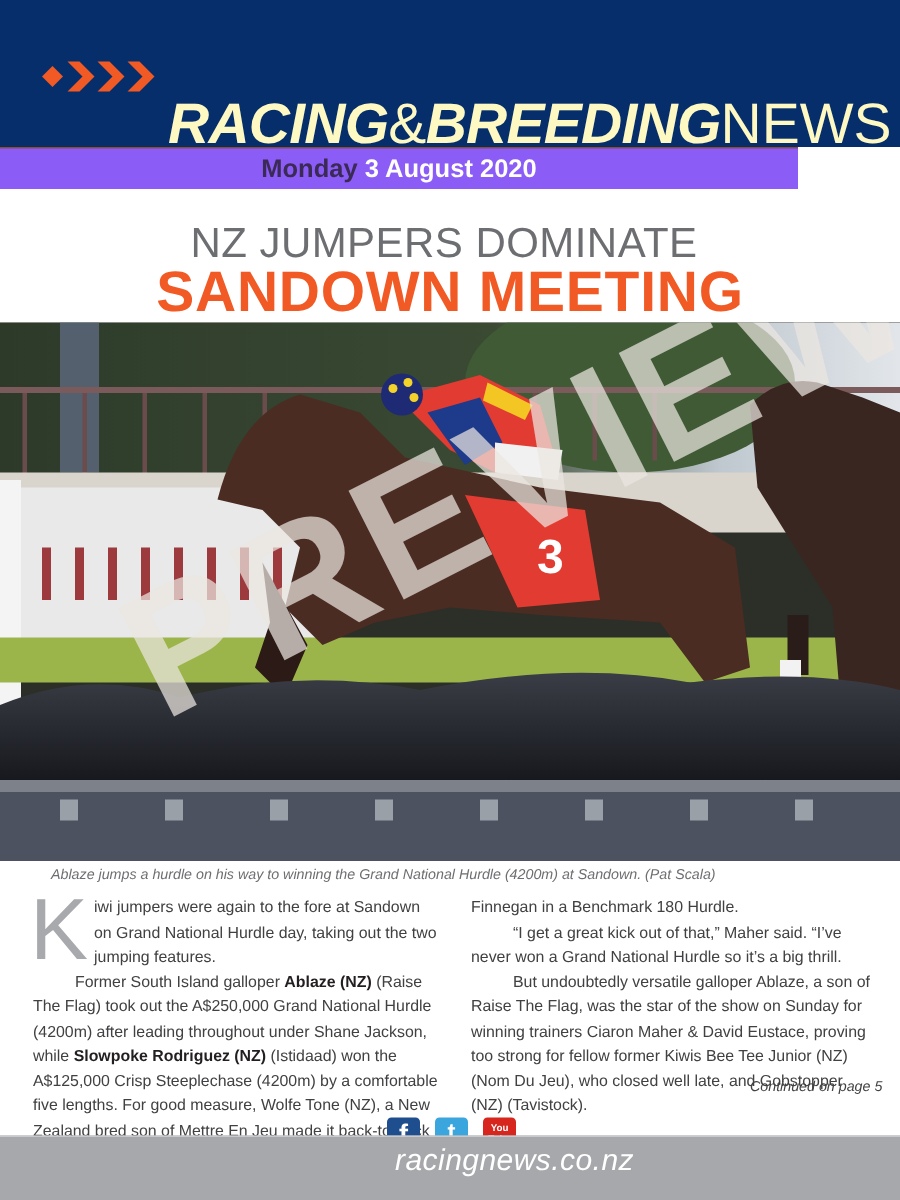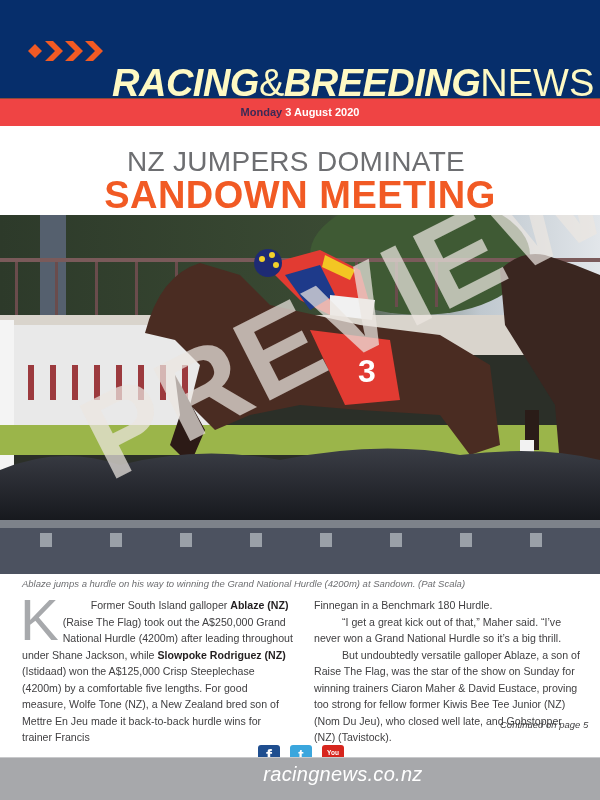--- a/index.html
+++ b/index.html
@@ -7,34 +7,34 @@
   body { position: relative; font-family: "Liberation Sans", sans-serif; color: #3a3a3a; }
 
   
   .masthead { position: absolute; left: 0; top: 0; width: 600px; height: 98px; background: #062e6b; }
   .chevrons { position: absolute; left: 28px; top: 37px; width: 80px; height: 28px; }
   .brand { position: absolute; left: 112px; top: 28px; font-size: 38px; line-height: 44px; color: #fef9c3; white-space: nowrap; letter-spacing: -0.5px; margin-top: 33px; }
   .brand .bold { font-weight: bold; font-style: italic; }
   .brand .amp { font-weight: normal; font-style: normal; }
   .brand .thin { font-weight: normal; font-style: normal; letter-spacing: 0px; }
 
-  .dateband { position: absolute; left: 0; top: 98px; width: 600px; height: 28px; background: #ef4444; border-top: 1px solid #8c4a3a; text-align: center; font-size: 11px; line-height: 27px; font-weight: bold; }
+  .dateband { position: absolute; left: 0; top: 98px; width: 532px; height: 28px; background: #8b5cf6; border-top: 1px solid #8c4a3a; text-align: center; font-size: 17px; line-height: 27px; font-weight: bold; }
   .dateband .day { color: #3b2a55; }
   .dateband .date { color: #ffffff; }
 
   
   .headline1 { position: absolute; left: 0; top: 146px; width: 592px; text-align: center; font-size: 28px; line-height: 32px; color: #6d6e71; letter-spacing: 0.3px; }
   .headline2 { position: absolute; left: 0; top: 178px; width: 600px; text-align: center; font-size: 38px; line-height: 34px; color: #f15a24; font-weight: bold; letter-spacing: 0.5px; }
 
   
   .photo { position: absolute; left: 0; top: 215px; width: 600px; height: 359px; overflow: hidden; background: #2b2f28; }
   .photo svg { display: block; }
   .watermark { position: absolute; left: 60px; top: 170px; font-size: 118px; font-weight: bold; color: rgba(235,230,225,0.72); letter-spacing: 4px; transform: rotate(-27deg); transform-origin: left top; white-space: nowrap; }
 
-  .caption { position: absolute; left: 22px; top: 577px; font-size: 9.5px; line-height: 13px; font-style: italic; color: #6d6e71; }
+  .caption { position: absolute; left: 34px; top: 577px; font-size: 9.5px; line-height: 13px; font-style: italic; color: #6d6e71; }
 
   
   .col { position: absolute; top: 597px; width: 272px; font-size: 10.6px; line-height: 16.5px; color: #414042; }
   .col-left { left: 22px; }
   .col-right { left: 314px; }
   .col p { margin: 0; }
   .indent { text-indent: 28px; }
   .dropcap { float: left; font-size: 58px; line-height: 46px; color: #a7a9ac; margin: 0 4px -2px -2px; font-weight: normal; }
   .col b { color: #231f20; }
   .cont { position: absolute; left: 500px; top: 719px; font-size: 9.5px; font-style: italic; color: #414042; }
@@ -152,20 +152,21 @@
         <rect x="530" y="318" width="12" height="14"></rect>
     </g>
   </svg>
   <div class="watermark">PREVIEW</div>
 </div>
 
 <div class="caption">Ablaze jumps a hurdle on his way to winning the Grand National Hurdle (4200m) at Sandown. (Pat Scala)</div>
 
 <div class="col col-left">
   <span class="dropcap">K</span>
+  <p>iwi jumpers were again to the fore at Sandown on Grand National Hurdle day, taking out the two jumping features.</p>
   <p class="indent"><span>Former South Island galloper </span><b>Ablaze (NZ)</b><span> (Raise The Flag) took out the A$250,000 Grand National Hurdle (4200m) after leading throughout under Shane Jackson, while </span><b>Slowpoke Rodriguez (NZ)</b><span> (Istidaad) won the A$125,000 Crisp Steeplechase (4200m) by a comfortable five lengths. For good measure, Wolfe Tone (NZ), a New Zealand bred son of Mettre En Jeu made it back-to-back hurdle wins for trainer Francis</span></p>
 </div>
 
 <div class="col col-right">
   <p>Finnegan in a Benchmark 180 Hurdle.</p>
   <p class="indent">“I get a great kick out of that,” Maher said. “I’ve never won a Grand National Hurdle so it’s a big thrill.</p>
   <p class="indent">But undoubtedly versatile galloper Ablaze, a son of Raise The Flag, was the star of the show on Sunday for winning trainers Ciaron Maher &amp; David Eustace, proving too strong for fellow former Kiwis Bee Tee Junior (NZ) (Nom Du Jeu), who closed well late, and Gobstopper (NZ) (Tavistock).</p>
 </div>
 
 <div class="cont">Continued on  page  5</div>

